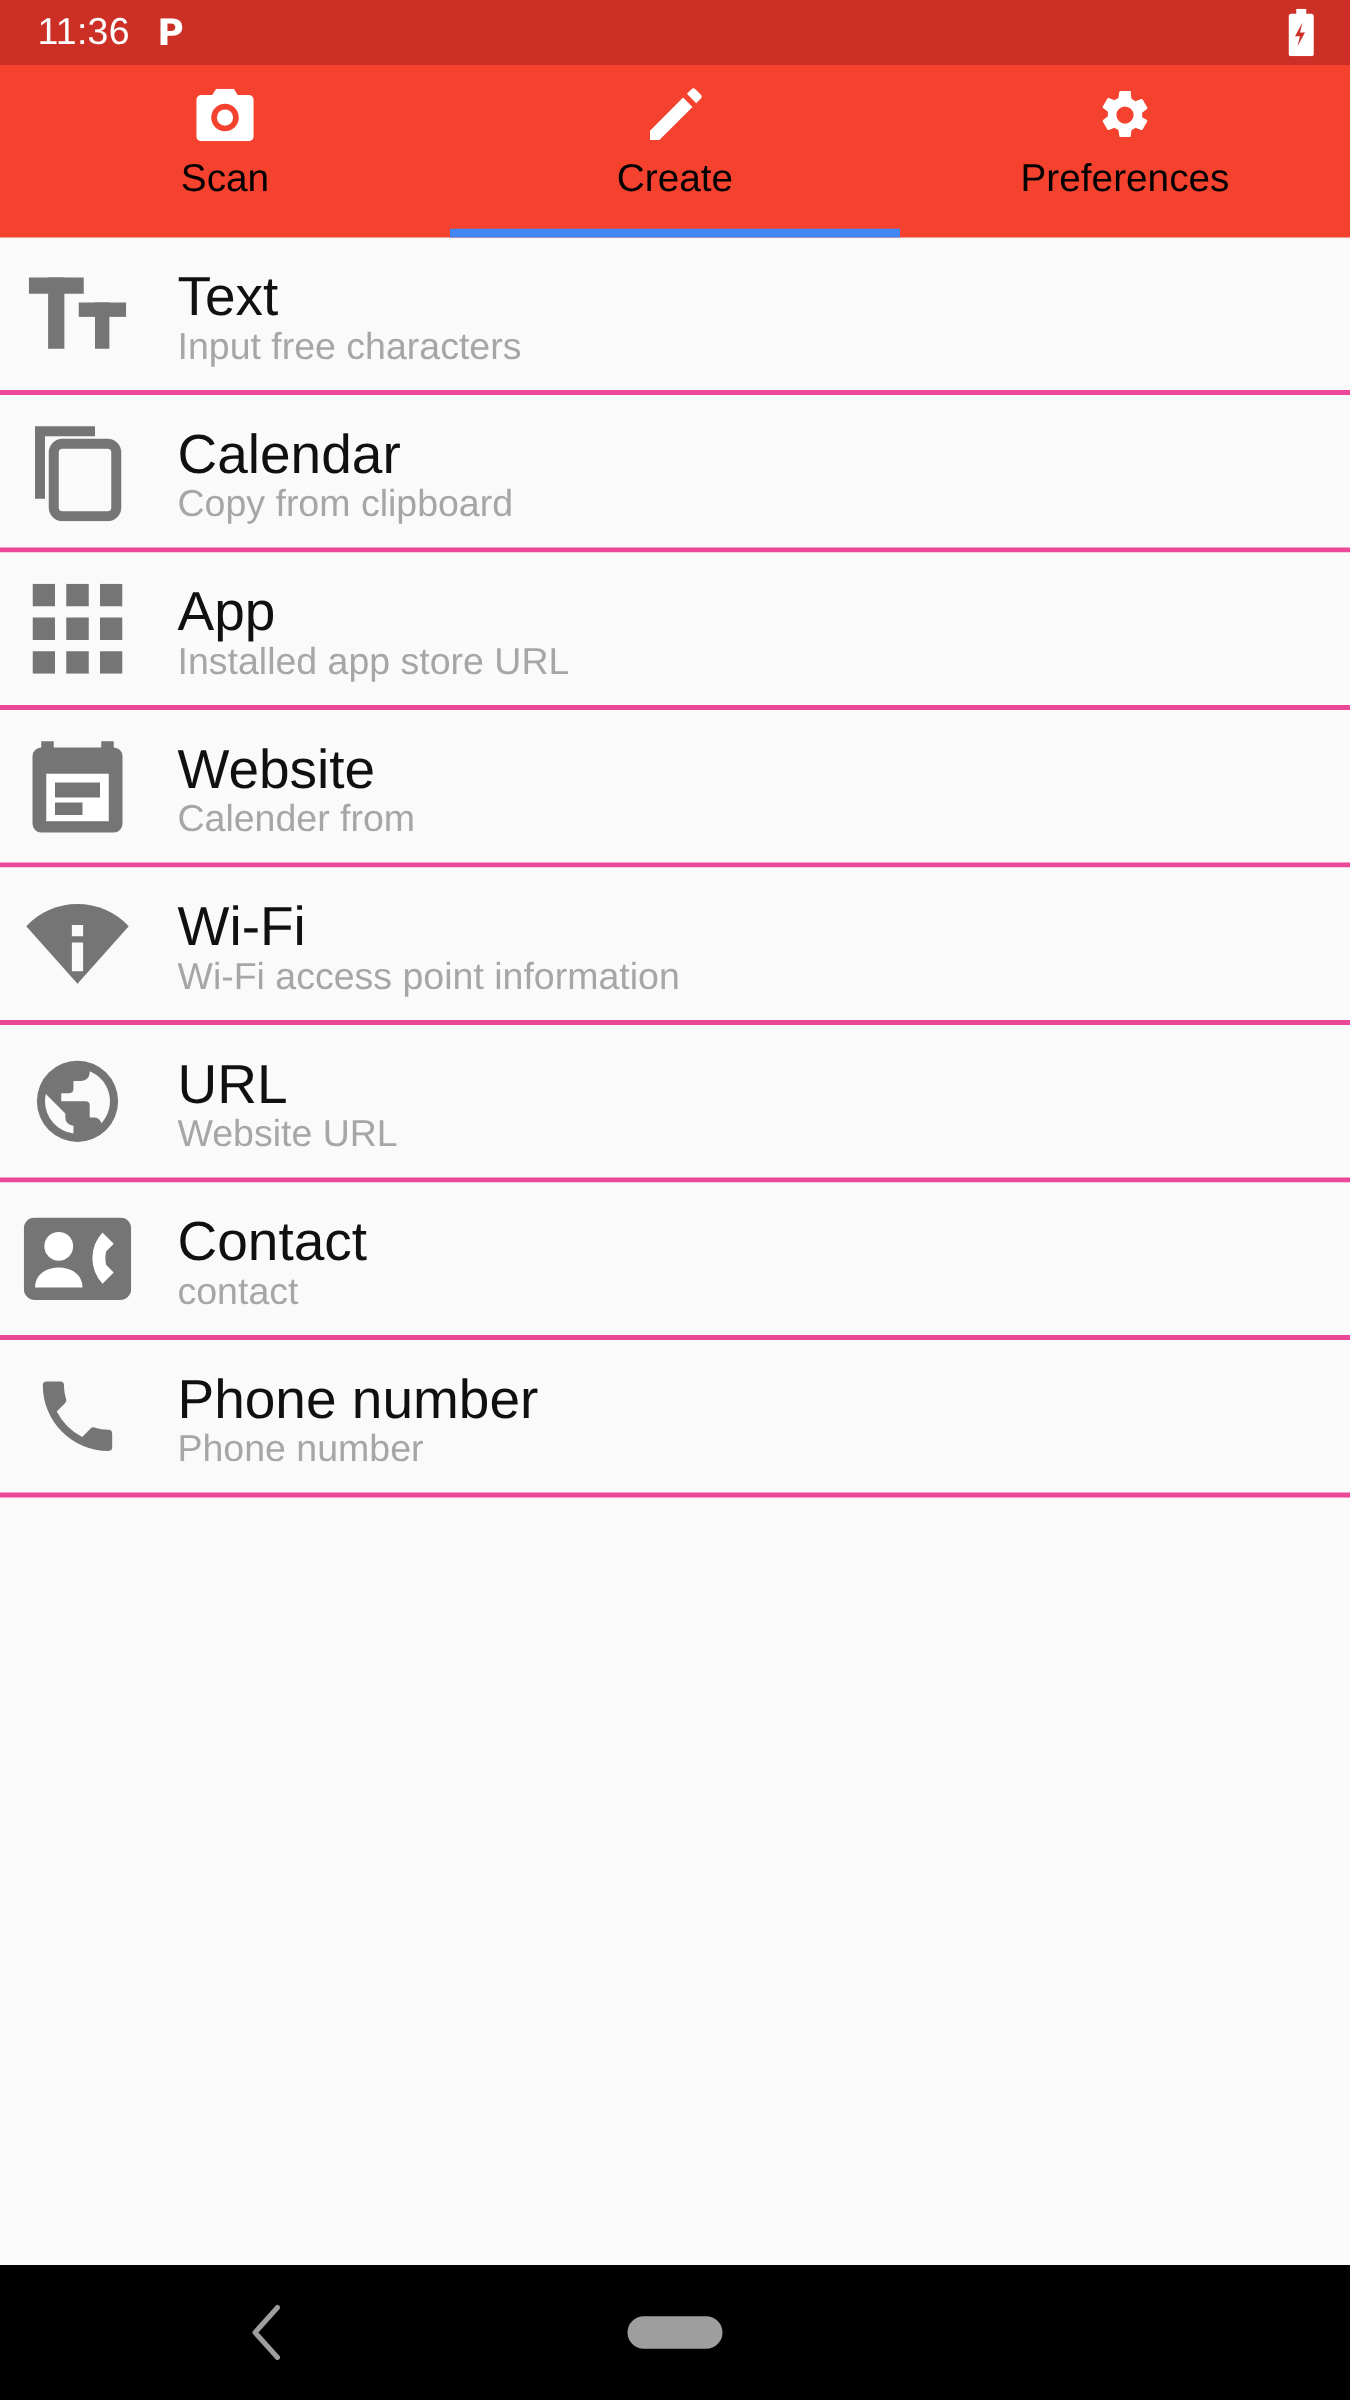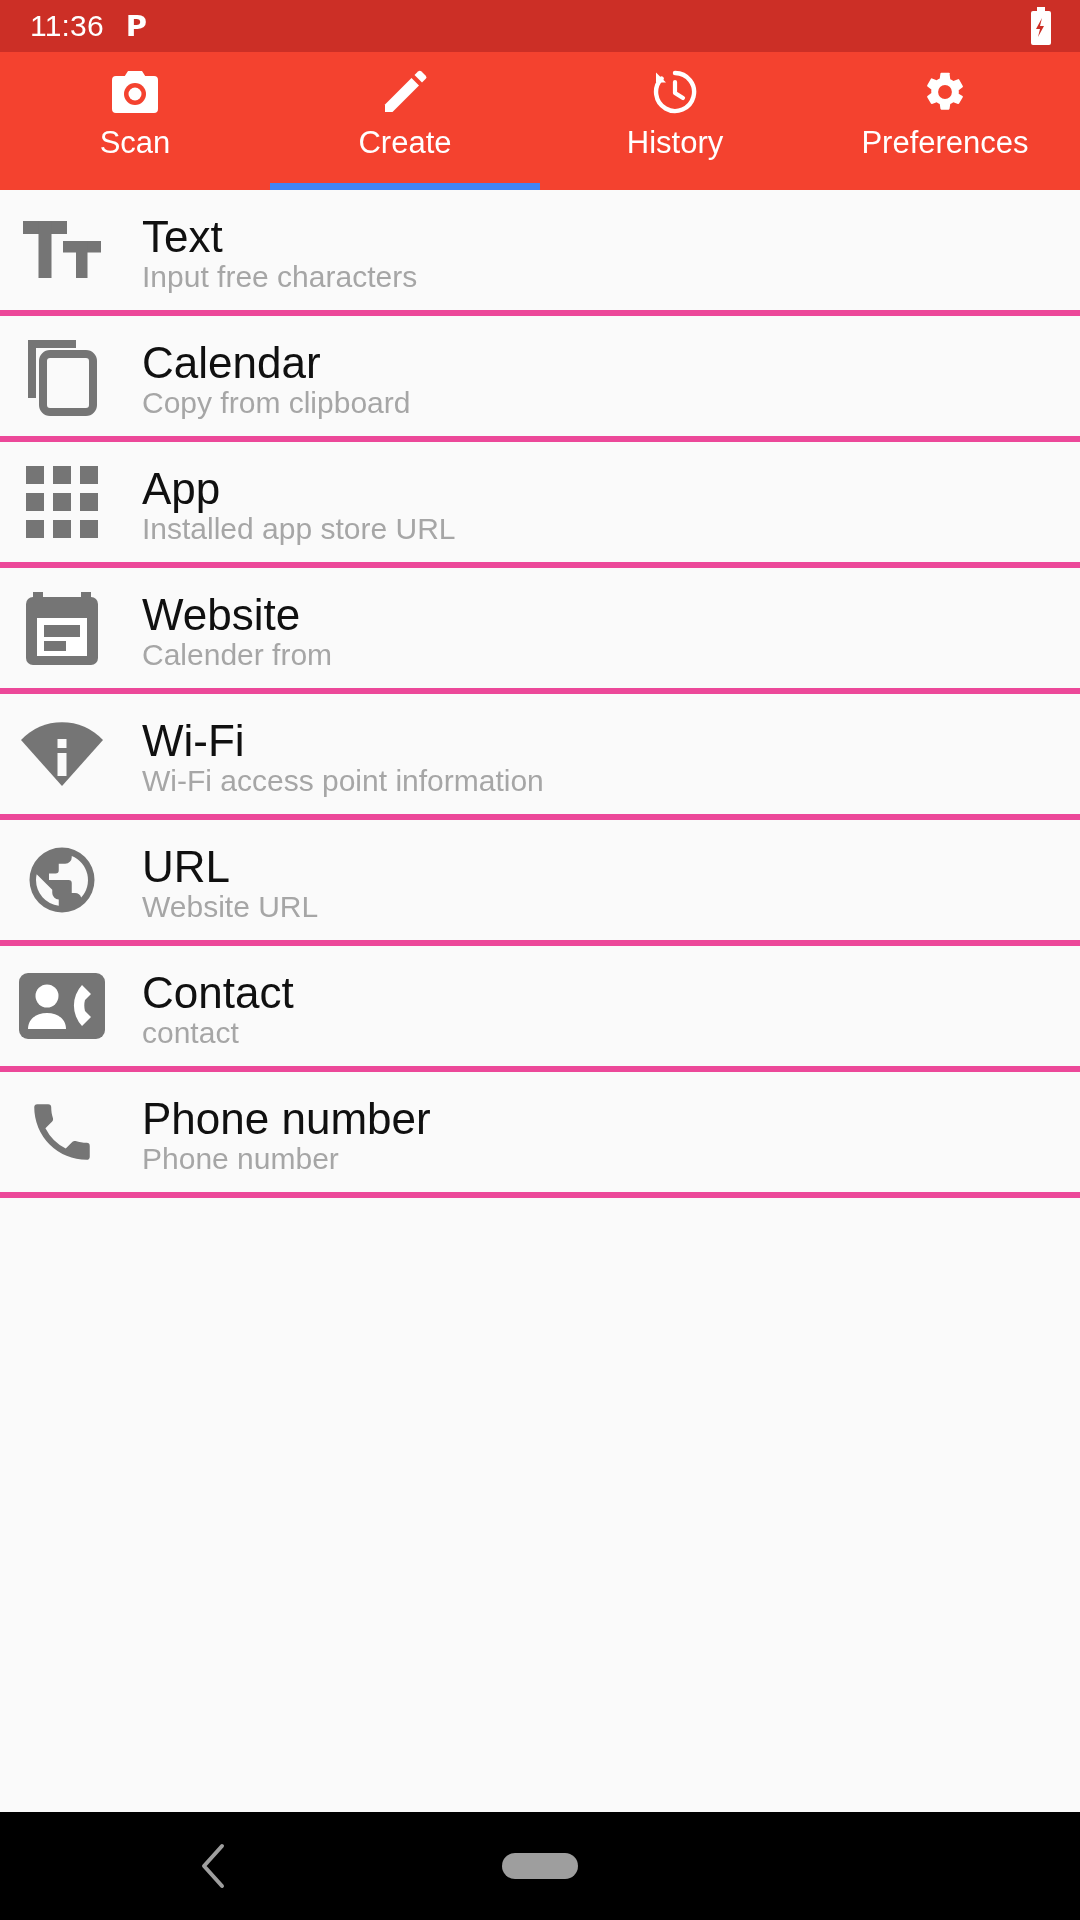--- a/index.html
+++ b/index.html
@@ -67,21 +67,21 @@
   }
   .tab-icon {
     height: 46px;
     display: flex;
     align-items: center;
     justify-content: center;
   }
   .tab-label {
     margin-top: 12px;
     font-size: 31px;
-    color: #ffffff;
+    color: #000000;
     line-height: 1;
     white-space: nowrap;
   }
   .tab-indicator {
     position: absolute;
     left: 0;
     right: 0;
     bottom: 0;
     height: 7px;
     background: #4285f4;
@@ -90,21 +90,21 @@
   
   .list {
     flex: 1 1 auto;
     background: #fafafa;
     overflow: hidden;
   }
   .row {
     height: 126px;
     display: flex;
     align-items: center;
-    border-bottom: 6px solid #ec4899;
+    border-bottom: 4px solid #ec4899;
     padding: 0 0 0 18px;
     background: #fafafa;
     cursor: pointer;
   }
   .row-icon {
     flex: 0 0 88px;
     width: 88px;
     height: 88px;
     display: flex;
     align-items: center;
@@ -204,30 +204,20 @@
       <div class="tab-icon">
         <svg width="44" height="44" viewBox="0 0 44 44">
           <path d="M2 34.5L28.5 8l7.5 7.5L9.5 42H2z" fill="#ffffff"></path>
           <path d="M31.5 5L35 1.5a2.5 2.5 0 0 1 3.5 0l4 4a2.5 2.5 0 0 1 0 3.5L39 12.5z" fill="#ffffff"></path>
         </svg>
       </div>
       <div class="tab-label">Create</div>
       <div class="tab-indicator"></div>
     </div>
 
-    <div class="tab">
-      <div class="tab-icon">
-        <svg width="46" height="46" viewBox="0 0 46 46">
-          <path d="M23 4a19 19 0 1 1-13.4 5.6" fill="none" stroke="#ffffff" stroke-width="4.4" stroke-linecap="round"></path>
-          <path d="M4 3.5v10h10z" fill="#ffffff"></path>
-          <path d="M23 13v11l8 5" fill="none" stroke="#ffffff" stroke-width="4.2" stroke-linecap="round" stroke-linejoin="round"></path>
-        </svg>
-      </div>
-      <div class="tab-label">History</div>
-    </div>
 
     <div class="tab">
       <div class="tab-icon">
         <svg width="46" height="46" viewBox="0 0 24 24">
           <path fill="#ffffff" d="M19.14 12.94a7.07 7.07 0 0 0 .06-.94 7.07 7.07 0 0 0-.06-.94l2.03-1.58a.5.5 0 0 0 .12-.62l-1.92-3.32a.5.5 0 0 0-.6-.22l-2.39.96a7.06 7.06 0 0 0-1.62-.94l-.36-2.54A.48.48 0 0 0 13.9 2h-3.8a.48.48 0 0 0-.48.4l-.36 2.54a7.3 7.3 0 0 0-1.62.94l-2.39-.96a.5.5 0 0 0-.6.22L2.73 8.46a.5.5 0 0 0 .12.62l2.03 1.58a7.6 7.6 0 0 0 0 1.88L2.85 14.12a.5.5 0 0 0-.12.62l1.92 3.32c.12.22.37.3.6.22l2.39-.96c.5.38 1.04.7 1.62.94l.36 2.54c.04.23.24.4.48.4h3.8c.24 0 .44-.17.48-.4l.36-2.54c.58-.24 1.12-.56 1.62-.94l2.39.96c.23.08.48 0 .6-.22l1.92-3.32a.5.5 0 0 0-.12-.62zM12 15.6A3.6 3.6 0 1 1 15.6 12 3.6 3.6 0 0 1 12 15.6z"></path>
         </svg>
       </div>
       <div class="tab-label">Preferences</div>
     </div>
 

